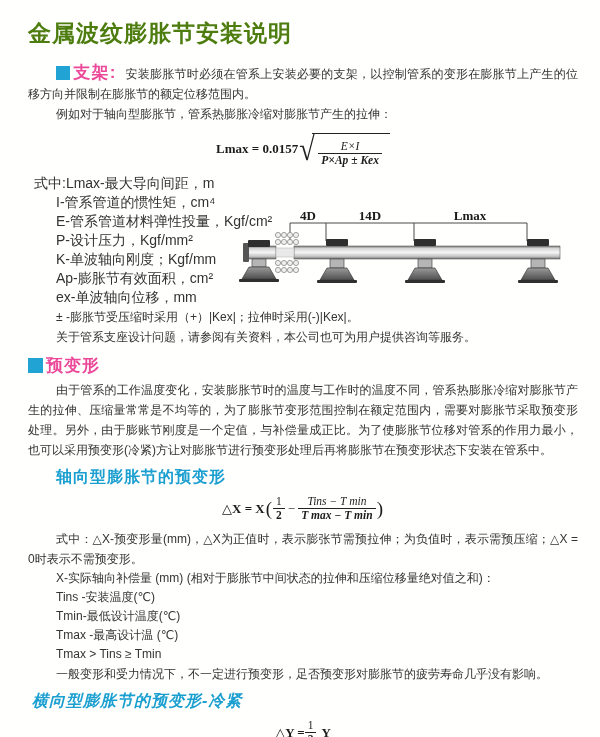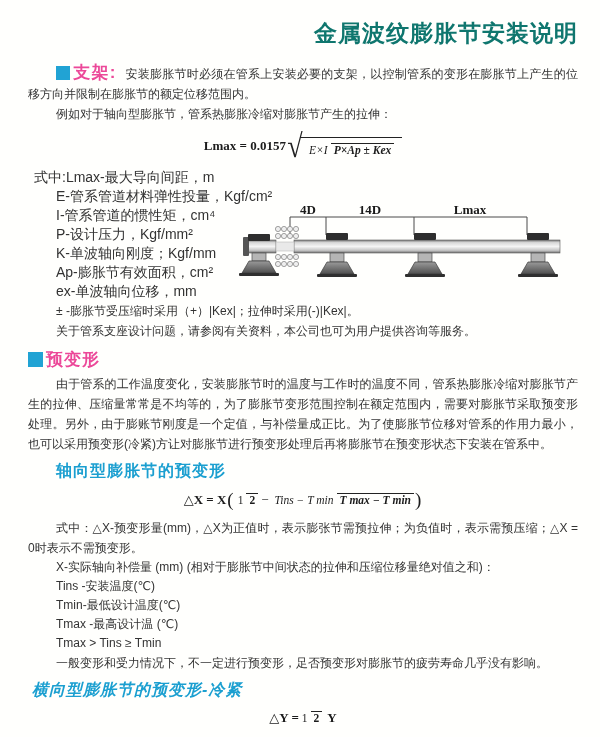--- a/index.html
+++ b/index.html
@@ -1,19 +1,19 @@
 <!DOCTYPE html>
 <html><head>
 <meta charset="utf-8">
 <style>
   html,body{margin:0;padding:0;}
   body{width:600px;height:737px;background:#fffffd;overflow:hidden;
        font-family:"Liberation Sans","DejaVu Sans",sans-serif;color:#333;}
   .page{padding:8px 22px 0 28px;position:relative;}
-  .title{text-align:right;font-size:23px;font-weight:bold;color:#0f766e;
+  .title{text-align:left;font-size:23px;font-weight:bold;color:#4d7c0f;
          margin:10px 0 14px;letter-spacing:1px;}
   .para{font-size:12px;line-height:20px;color:#333;text-align:justify;
         margin:0;text-indent:28px;}
   .line{font-size:12px;line-height:19px;color:#333;margin:0 0 0 28px;}
   .marker{display:inline-block;width:14px;height:14px;background:#21a3d4;
           vertical-align:-2px;margin-right:3px;}
   .marker.big{width:15px;height:15px;}
   .blue-head{color:#ec4899;font-size:17px;font-weight:bold;margin-right:9px;
              letter-spacing:1px;}
   .sec-head{margin:9px 0 4px 0;line-height:20px;}
@@ -23,21 +23,21 @@
   
   .formula-row{text-align:center;margin:7px 0 7px;color:#1c1c1c;
                font-family:"Liberation Serif","DejaVu Serif",serif;}
   .feq{display:inline-flex;align-items:center;}
   .f-lhs{font-weight:bold;font-size:13px;margin-right:0;}
   .f-rhs{font-weight:bold;font-size:13px;margin-left:5px;}
   .rad{font-size:33px;line-height:30px;font-weight:400;margin-right:-4px;
        transform:scaleX(.85);color:#222;}
   .rad-body{display:inline-block;border-top:1.4px solid #222;
             padding:2px 8px 0 6px;margin-top:2px;}
-  .vfrac{display:inline-flex;align-items:center;
+  .vfrac{display:inline-flex;flex-direction:column;align-items:center;
          font-size:11.5px;line-height:13px;}
   .vfrac .fd{border-top:1px solid #222;font-weight:bold;}
   .vfrac .fn,.vfrac .fd{padding:0 3px;}
   .vfrac.it{font-style:italic;}
   .paren{font-size:19px;font-weight:400;margin:0 1px;}
   .minus{font-size:13px;margin:0 3px;}
   
   .defs-wrap{position:relative;margin-top:2px;}
   .def{font-size:14px;line-height:19px;color:#333;margin-left:28px;}
   .def.first{margin-left:6px;}
@@ -62,22 +62,22 @@
         <span class="vfrac it">
           <span class="fn">E×I</span>
           <span class="fd">P×Ap ± Kex</span>
         </span>
       </span>
     </span>
   </div>
 
   <div class="defs-wrap">
     <div class="def first">式中:Lmax-最大导向间距，m</div>
+    <div class="def">I-管系管道的惯性矩，cm⁴</div>
     <div class="def">E-管系管道材料弹性投量，Kgf/cm²</div>
-    <div class="def">I-管系管道的惯性矩，cm⁴</div>
     <div class="def">P-设计压力，Kgf/mm²</div>
     <div class="def">K-单波轴向刚度；Kgf/mm</div>
     <div class="def">Ap-膨胀节有效面积，cm²</div>
     <div class="def">ex-单波轴向位移，mm</div>
 
     <svg class="diagram" width="352" height="96" viewBox="0 0 352 96">
       <defs>
         <linearGradient id="gp" x1="0" y1="0" x2="0" y2="1">
           <stop offset="0" stop-color="#787878"></stop>
           <stop offset="0.2" stop-color="#d8d8d8"></stop>

